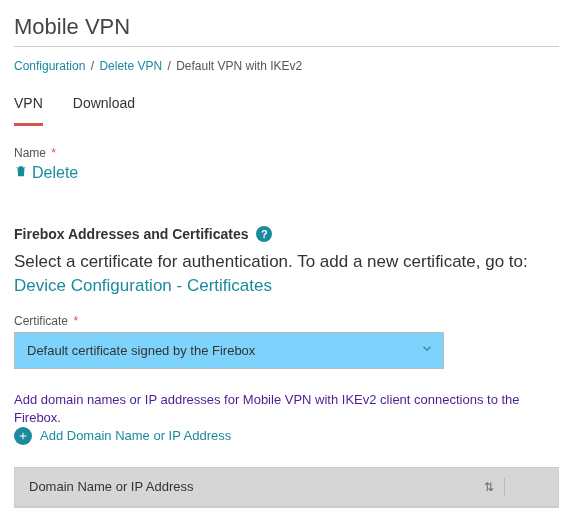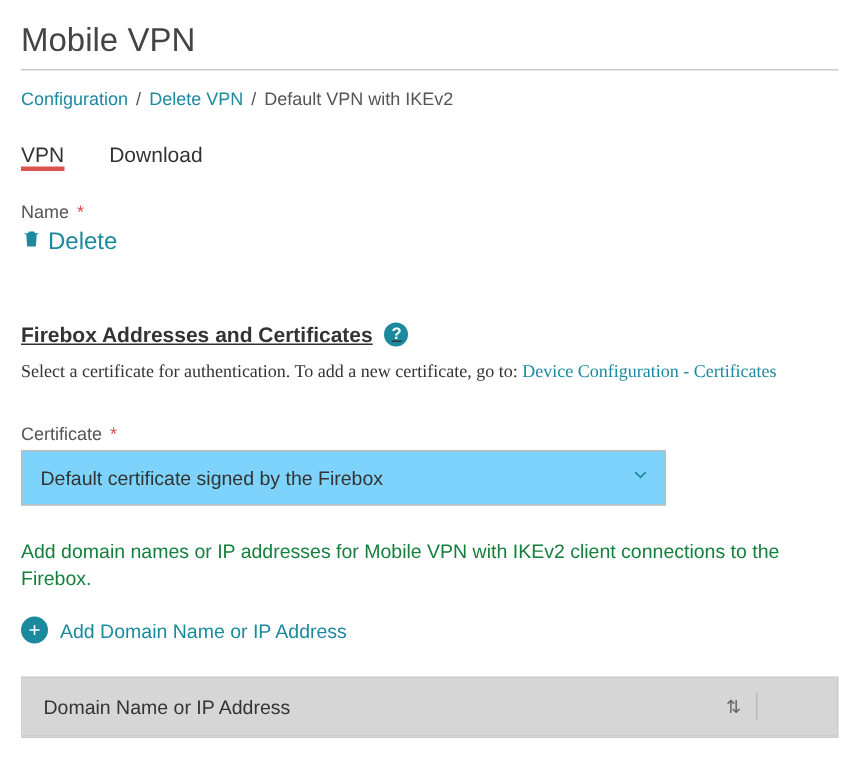--- a/index.html
+++ b/index.html
@@ -17,62 +17,62 @@
     color: #444;
     font-weight: 400;
     margin: 4px 0 6px 0;
   }
   .hr { border: none; border-top: 1px solid #ccc; margin: 0 0 12px 0; }
   .breadcrumb { font-size: 12px; margin-bottom: 22px; }
   .breadcrumb a { color: #1b8a9e; text-decoration: none; cursor: pointer; }
   .breadcrumb .sep { color: #555; margin: 0 2px; }
   .breadcrumb .current { color: #555; }
   .tabs { display: flex; gap: 30px; margin-bottom: 20px; }
-  .tab { font-size: 14px; color: #333; cursor: pointer; padding-bottom: 0; }
+  .tab { font-size: 14px; color: #333; cursor: pointer; padding-bottom: 12px; }
   .tab.active { color: #333; border-bottom: 3px solid #d9534f; }
   .field-label { font-size: 12px; color: #555; margin-bottom: 4px; }
   .req { color: #d9534f; margin-left: 2px; }
   .name-row { display: flex; align-items: center; gap: 14px; margin-bottom: 44px; }
   .text-input {
     border: 1px solid #bbb;
     padding: 7px 8px;
     font-size: 13px;
     width: 145px;
     color: #333;
   }
   .link-btn {
     display: inline-flex; align-items: center; gap: 4px;
     color: #1b8a9e; cursor: pointer; font-size: 16px;
   }
   .link-btn svg { width: 14px; height: 14px; fill: #1b8a9e; }
   .section-title {
     font-weight: bold; font-size: 14px; color: #333;
-    display: flex; align-items: center; gap: 8px; margin-bottom: 8px; text-decoration: underline;
+    display: flex; align-items: center; gap: 8px; margin-bottom: 8px;
   }
   .help-icon {
     width: 16px; height: 16px; border-radius: 50%;
     background: #1b8a9e; color: #fff; font-size: 11px; font-weight: bold;
     display: inline-flex; align-items: center; justify-content: center;
     cursor: pointer;
   }
-  .section-desc { font-size: 12px; color: #333; margin-bottom: 26px; line-height: 1.4; font-family: Liberation Serif, serif; }
+  .section-desc { font-size: 17px; color: #333; margin-bottom: 16px; line-height: 1.4; }
   .section-desc a { color: #1b8a9e; text-decoration: none; cursor: pointer; }
   .select-wrap {
     position: relative; width: 430px; margin-bottom: 22px;
   }
   .select {
     border: 1px solid #bbb; padding: 10px 30px 10px 12px;
     font-size: 13px; color: #333; cursor: pointer; background: #7dd3fc;
   }
   .select-chevron {
     position: absolute; right: 10px; top: 50%; transform: translateY(-50%);
     pointer-events: none;
   }
   .select-chevron svg { width: 14px; height: 14px; stroke: #1b8a9e; fill: none; stroke-width: 2; }
-  .plain-text { font-size: 13px; color: #15803d; margin-bottom: 16px; line-height: 1.4; }
+  .plain-text { font-size: 13px; color: #4c1d95; line-height: 1.4; }
   .add-btn {
     display: inline-flex; align-items: center; gap: 8px;
     color: #1b8a9e; cursor: pointer; font-size: 13px; margin-bottom: 22px;
   }
   .plus-icon {
     width: 18px; height: 18px; border-radius: 50%; background: #1b8a9e;
     display: inline-flex; align-items: center; justify-content: center;
   }
   .plus-icon svg { width: 10px; height: 10px; stroke: #fff; stroke-width: 2.5; }
   .table { border: 1px solid #ccc; width: 100%; }

